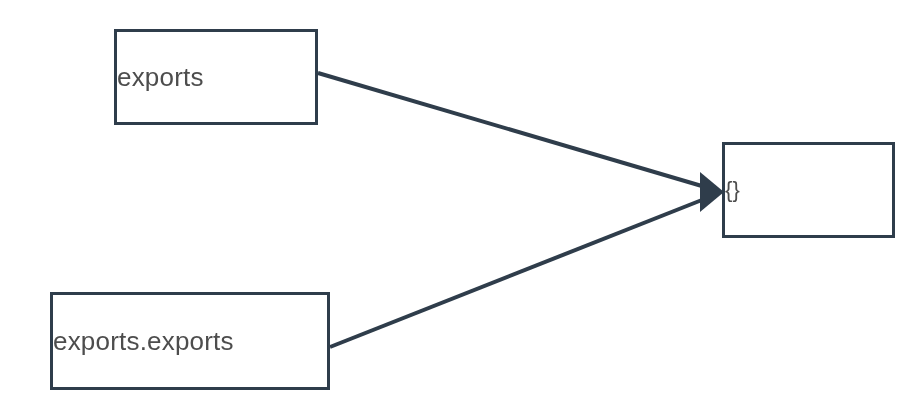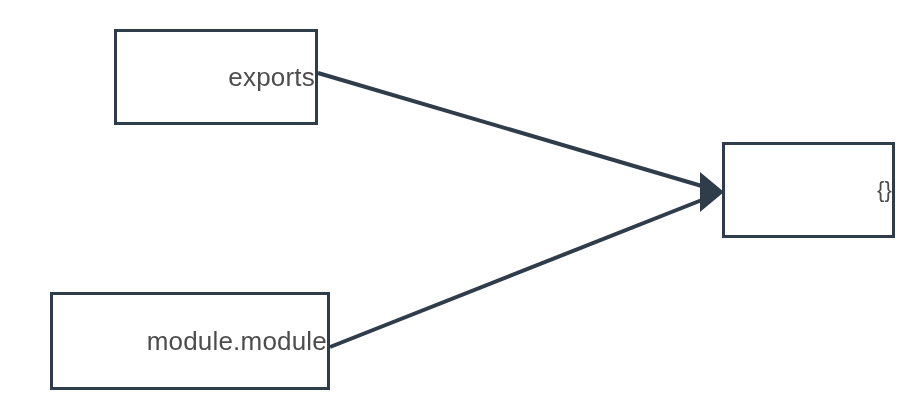--- a/index.html
+++ b/index.html
@@ -26,21 +26,21 @@
     height: 402px;
     pointer-events: none;
   }
   .node {
     position: absolute;
     box-sizing: border-box;
     background: #ffffff;
     border: 3px solid #2f3d4b;
     display: flex;
     align-items: center;
-    justify-content: flex-end;
+    justify-content: flex-start;
     z-index: 2;
   }
   .node-label {
     color: #4d4d4d;
     font-size: 26px;
     font-weight: 400;
     line-height: 1;
     letter-spacing: 0.2px;
     white-space: nowrap;
   }
@@ -76,20 +76,20 @@
     <line x1="318" y1="73" x2="712" y2="189" stroke="#2f3d4b" stroke-width="4" stroke-linecap="butt"></line>
     <line x1="330" y1="347" x2="712" y2="196" stroke="#2f3d4b" stroke-width="4" stroke-linecap="butt"></line>
     <polygon points="700,172 724,192 700,212" fill="#2f3d4b"></polygon>
   </svg>
 
   <div class="node" id="node-exports">
     <span class="node-label">exports</span>
   </div>
 
   <div class="node" id="node-module-exports">
-    <span class="node-label">module.module</span>
+    <span class="node-label">exports.exports</span>
   </div>
 
   <div class="node" id="node-empty-object">
     <span class="node-label mono-brace">{}</span>
   </div>
 
 </div>
 
 </body></html>

